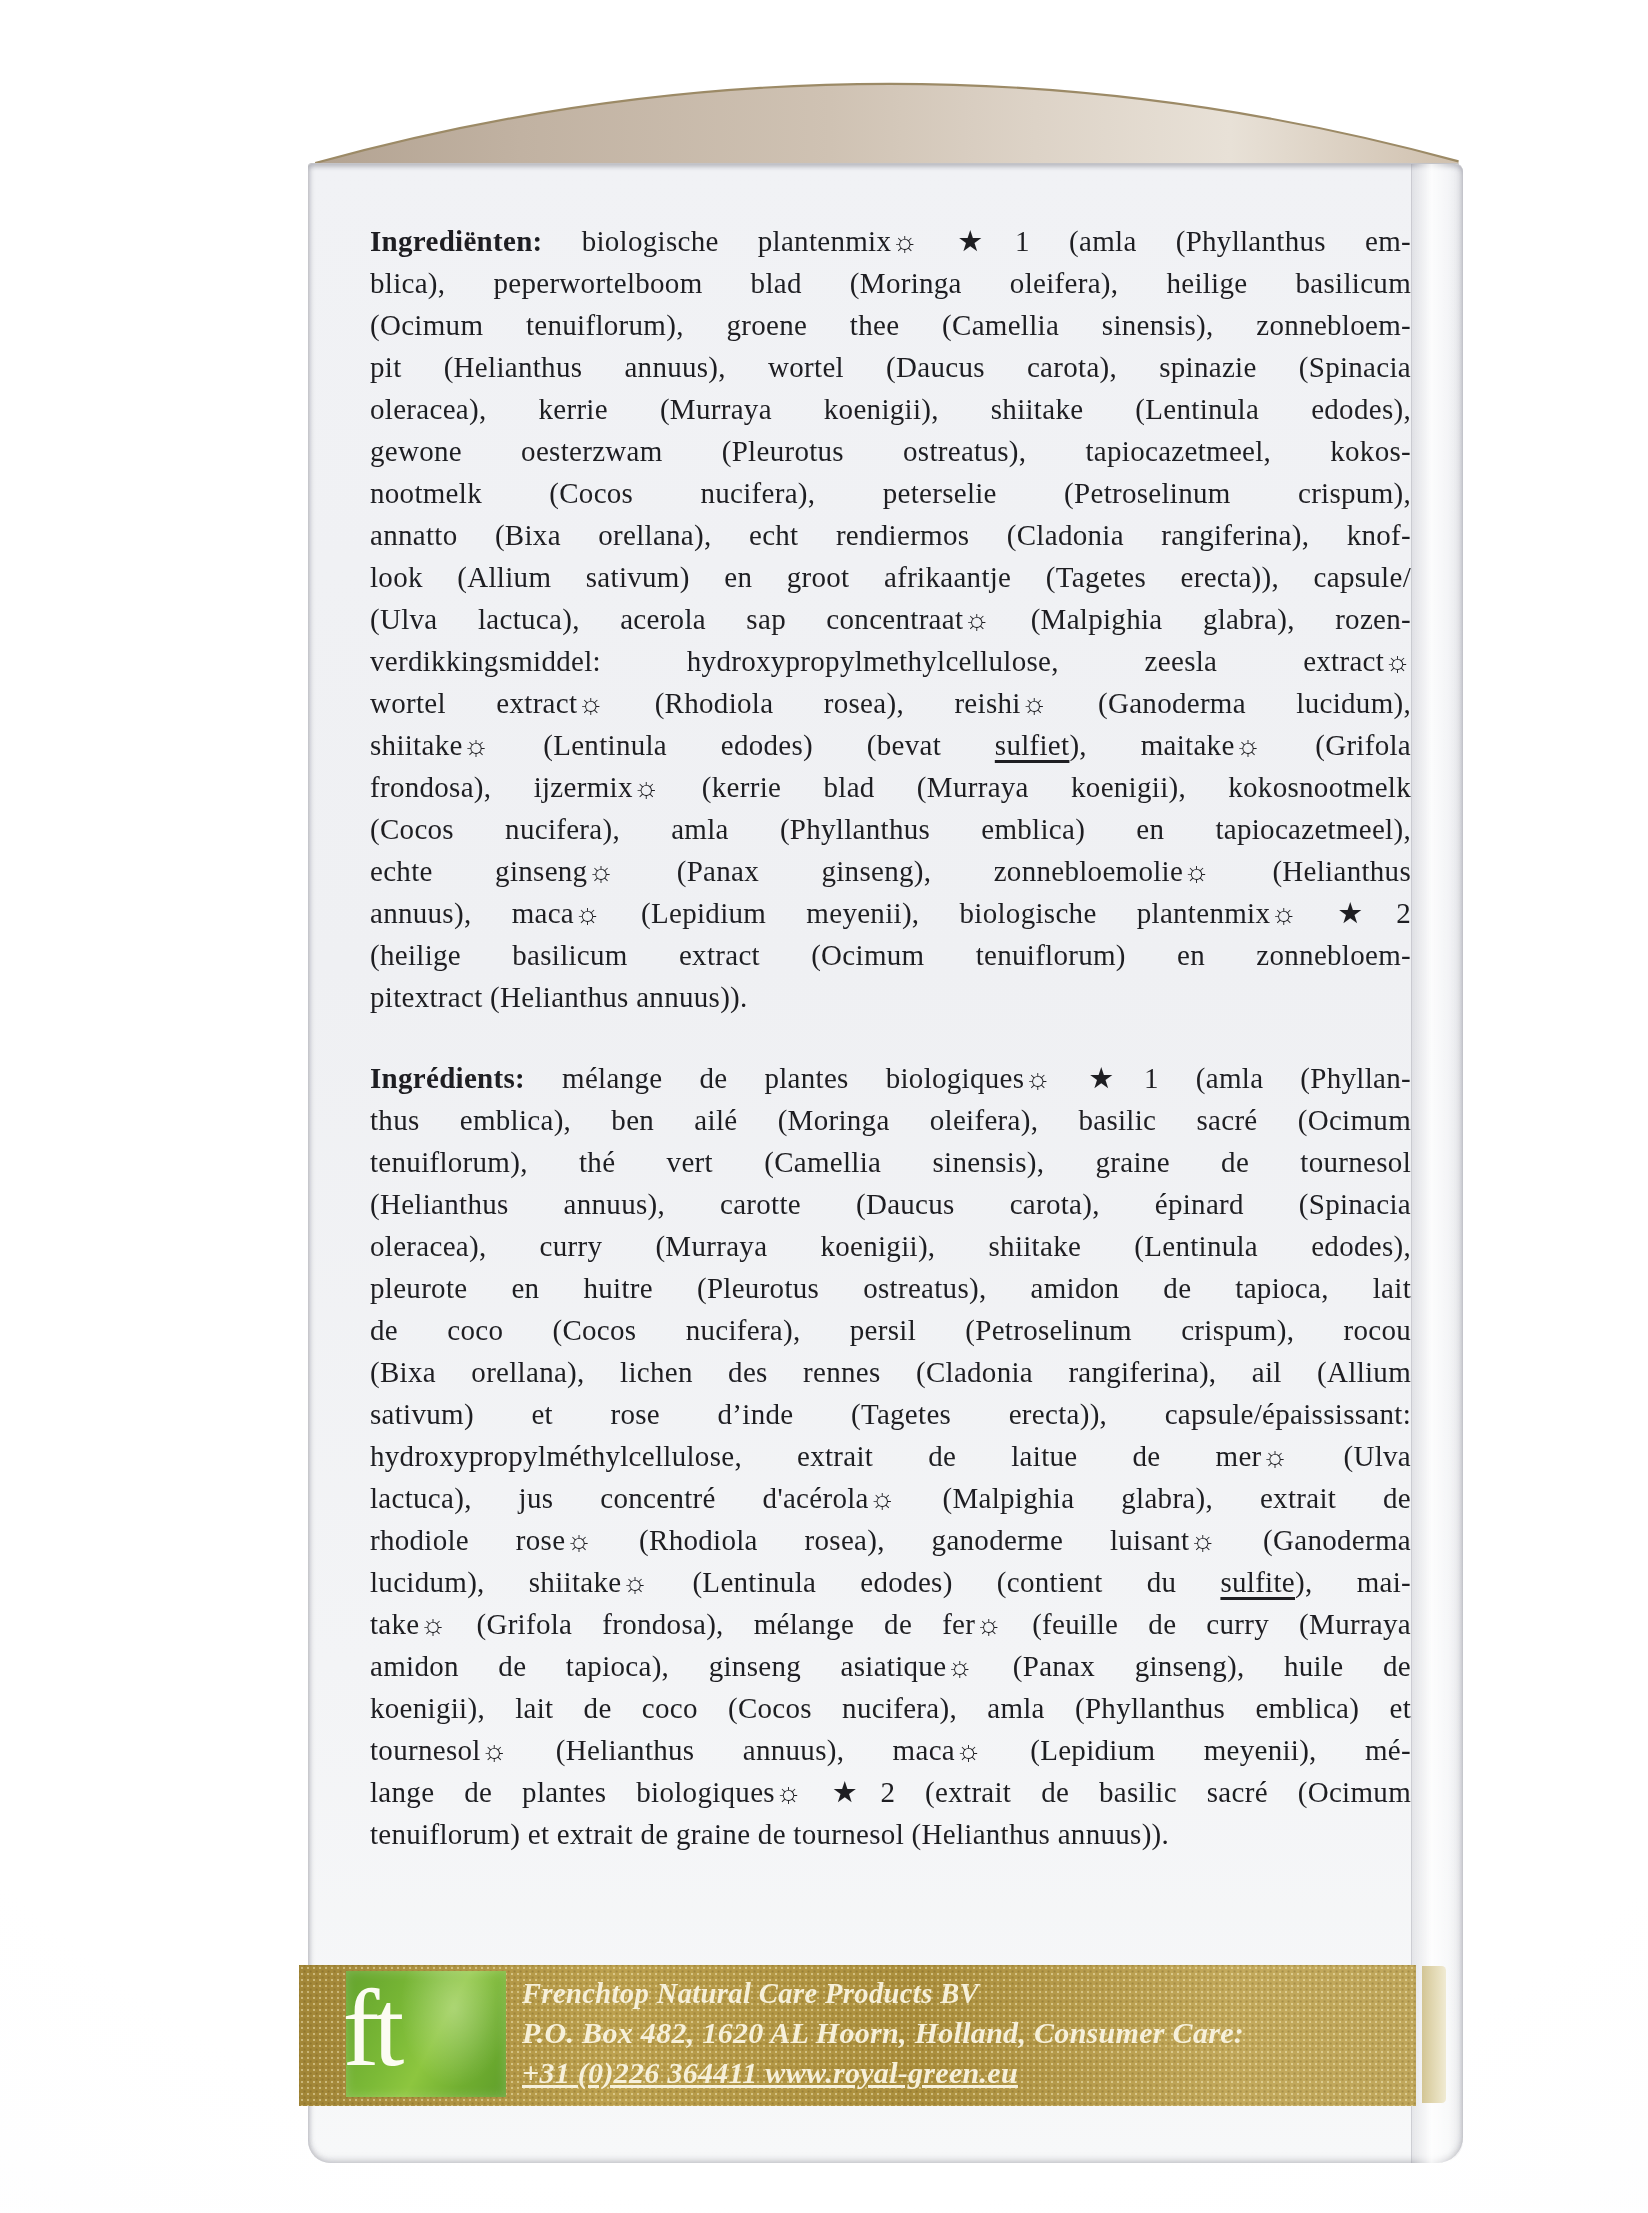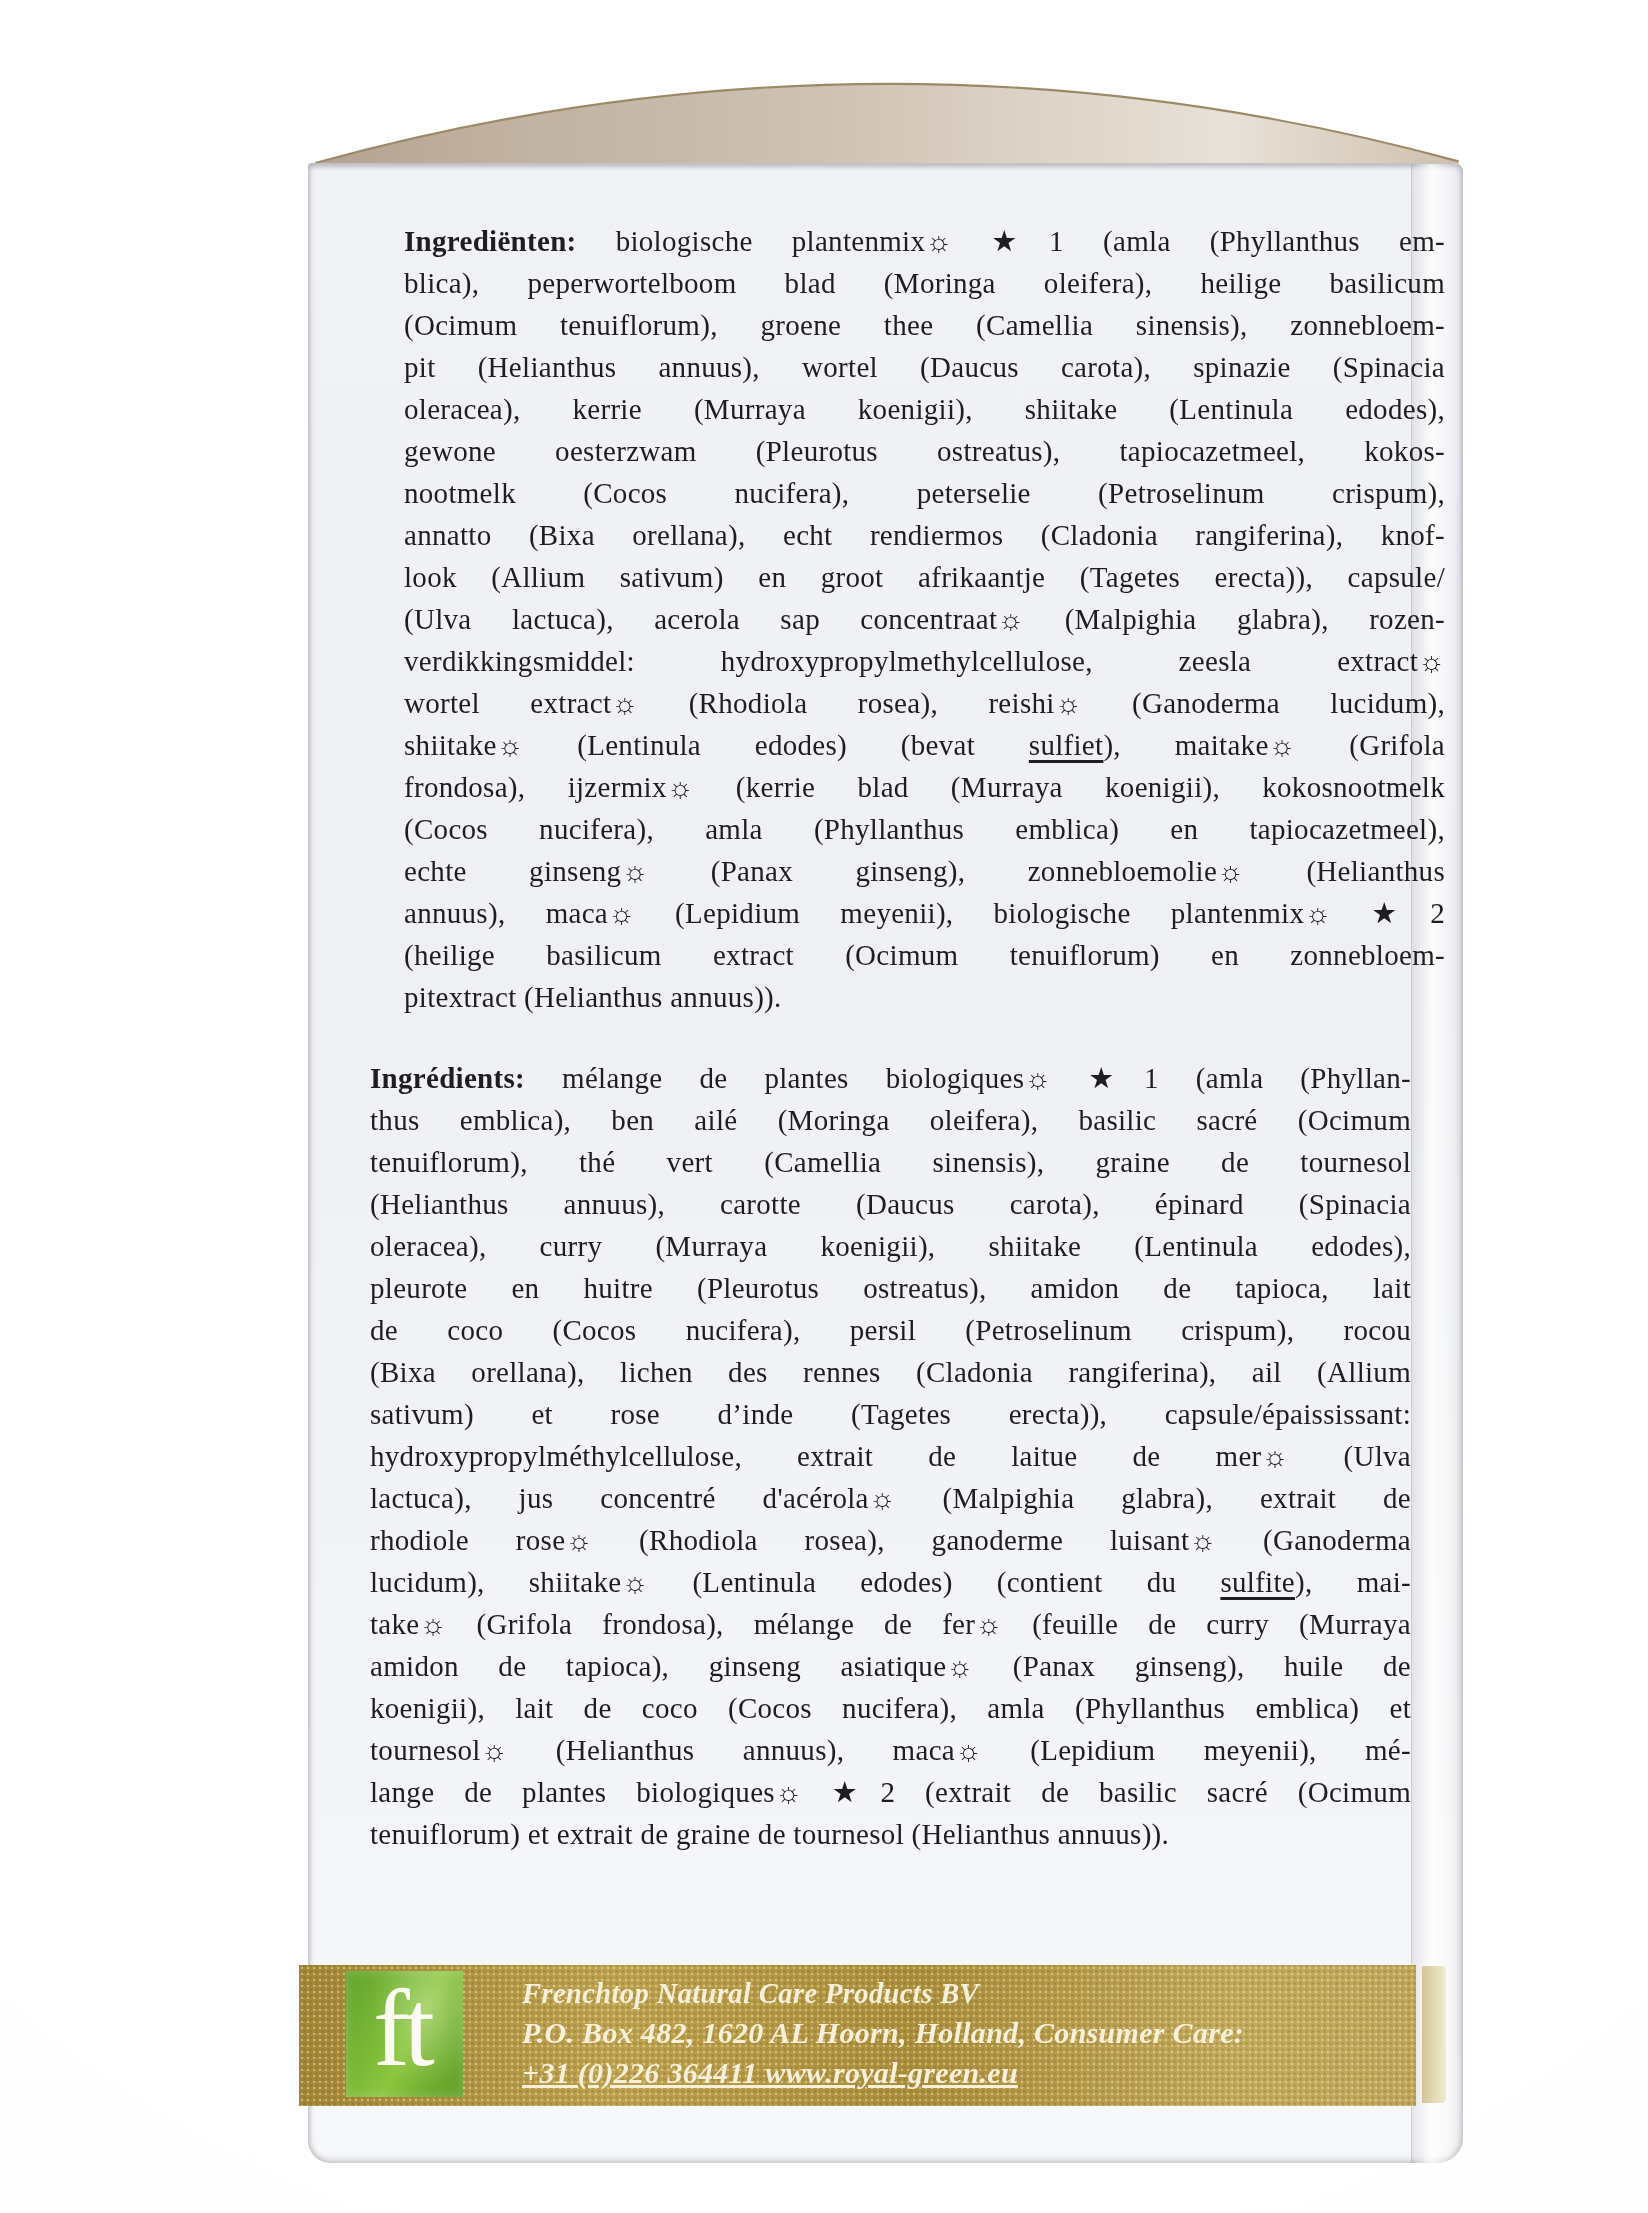--- a/index.html
+++ b/index.html
@@ -27,21 +27,21 @@
       inset 2.6px 0 5.2px rgba(140,140,152,.22);
   }
   .box::after{ 
     content:"";position:absolute;top:0;bottom:0;left:1103px;width:51px;
     background:linear-gradient(90deg,rgba(125,125,138,.14),rgba(255,255,255,.78) 38%,rgba(255,255,255,.25) 72%,rgba(160,160,172,.16));
     border-left:0.9px solid rgba(145,145,155,.30);
     border-radius:0 8.6px 22.5px 0;
   }
   
   .para{position:absolute;left:370px;width:1041px;}
-  .para-nl{top:220px;margin-left:34px;}
+  .para-nl{top:220px;}
   .para-fr{top:1057px;}
   .line{
     height:42px;line-height:42px;overflow:hidden;
     font-size:29px;letter-spacing:0.3px;
     color:var(--body_text,#1e1e22);
     text-align:justify;text-align-last:justify;
   }
   .line.last{text-align-last:left;}
   .b{font-weight:bold;}
   .bu{
@@ -58,23 +58,23 @@
       linear-gradient(90deg,rgba(118,93,30,.26),rgba(255,236,170,.14) 28%,rgba(118,93,30,.12) 55%,rgba(255,241,190,.22) 84%,rgba(208,188,124,.45));
     background-size:6px 6px,6px 6px,100% 100%;
     background-position:0 0,2.6px 3.5px,0 0;
   }
   .gold-band-side{ 
     position:absolute;left:1422px;top:1966px;width:24px;height:137px;
     background:linear-gradient(90deg,#cfc08a,#e6ddb9 70%,#efe9cf);
     border-radius:0 4.3px 4.3px 0;opacity:.9;
   }
   .ft-logo{
-    position:absolute;left:346px;top:1971px;width:117px;height:126px;
+    position:absolute;left:346px;top:1971px;width:160px;height:126px;
     background:linear-gradient(118deg,#63a32c 0%,#7cba37 38%,var(--green_logo,#90c94a) 55%,#70ae30 78%,#5f9e2a 100%);
-    display:flex;align-items:center;justify-content:center;
+    display:flex;align-items:center;justify-content:flex-start;
     box-shadow:inset 0 0 12px rgba(255,255,255,.22);
   }
   .ft-logo::before{ 
     content:"";position:absolute;inset:0;
     background:radial-gradient(78px 112px at 68% 30%,rgba(255,255,255,.28),rgba(255,255,255,0) 70%);
   }
   .ft-text{
     position:relative;font-size:111px;line-height:1;
     color:#fcfcf2;letter-spacing:-6px;transform:translate(-3.5px,-7px);
   }

